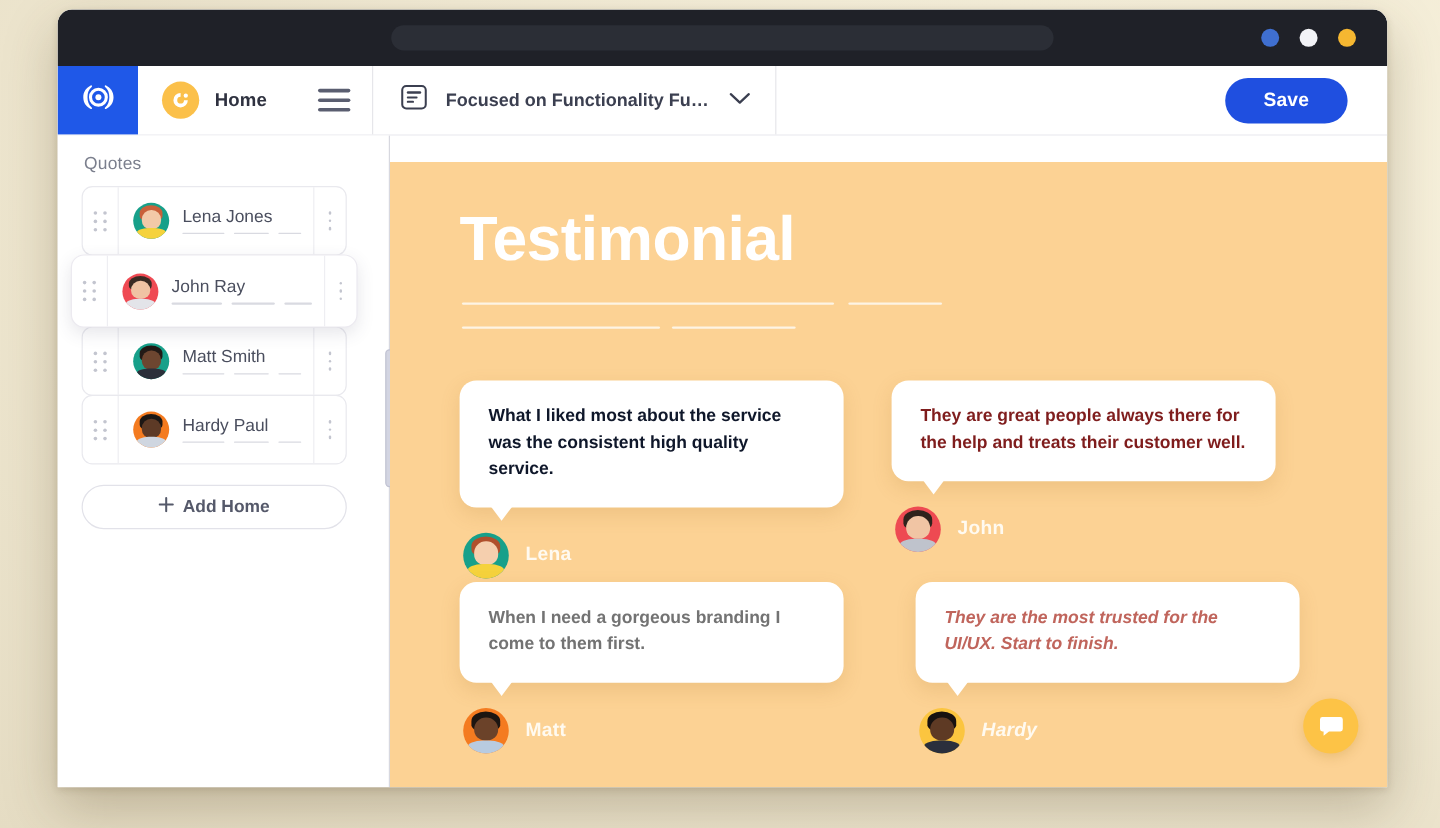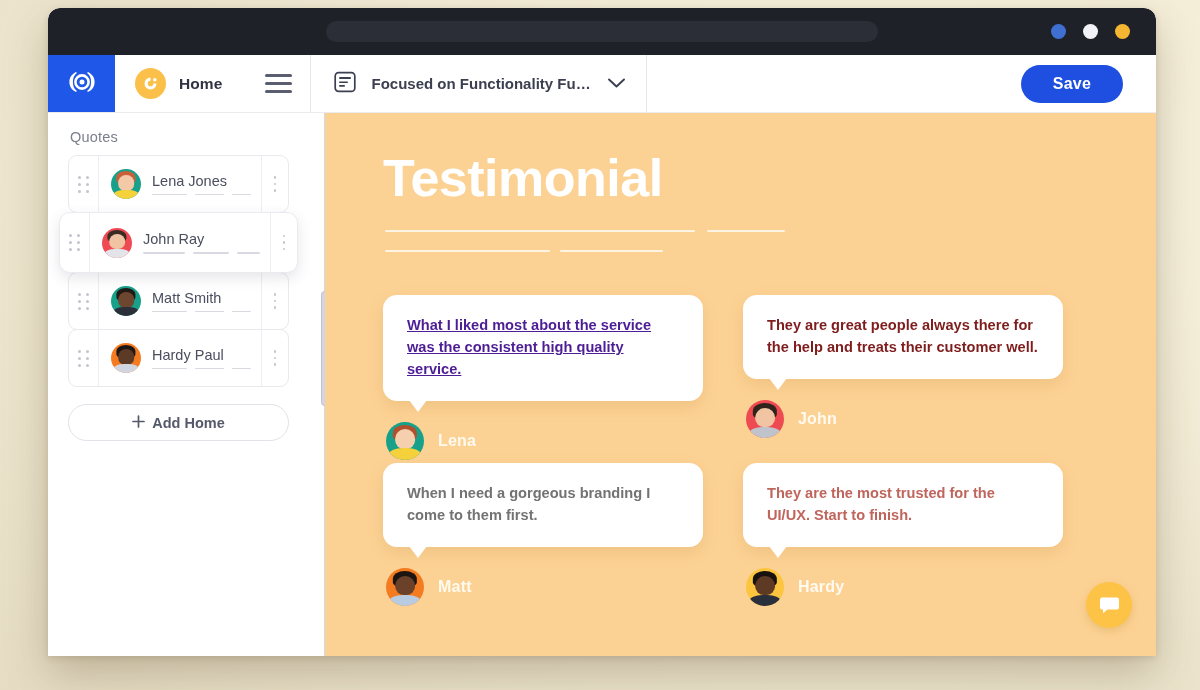--- a/index.html
+++ b/index.html
@@ -612,37 +612,37 @@
           </svg>
         </span>
         <span>Add Home</span>
       </button>
 
       <div id="sb-track">
         <div id="sb-thumb"></div>
       </div>
     </aside>
 
-    <main id="canvas" style="background: rgb(252, 210, 148);">
+    <main id="canvas" style="background: rgb(252, 210, 148); margin-top: 22px;">
 
       <h1 id="hero-title">Testimonial</h1>
 
       <div class="hero-lines" id="hl-row1">
         <b></b>
           <b></b>
       </div>
       <div class="hero-lines" id="hl-row2">
         <b></b>
           <b></b>
       </div>
 
       <div id="cards">
           <div class="tcard-wrap" style="left: 58px; top: 182px;">
             <div class="bubble">
-              <p style="color: #4c1d95; text-decoration: underline;">What  I liked most about the service was the consistent high quality service.</p>
+              <p style="color: #0f172a;">What  I liked most about the service was the consistent high quality service.</p>
             </div>
             <div class="author">
               <div class="a-avatar" style="background:#17a08a">
                 <div class="face">
                   <div class="hair" style="background:#b0502c"></div>
                   <div class="head" style="background:#f5cfae"></div>
                   <div class="body" style="background:#f5d23c"></div>
                 </div>
               </div>
               <div class="a-name">Lena</div>
@@ -671,21 +671,21 @@
               <div class="a-avatar" style="background:#f47b20">
                 <div class="face">
                   <div class="hair" style="background:#1c1511"></div>
                   <div class="head" style="background:#6b4229"></div>
                   <div class="body" style="background:#b8cbe0"></div>
                 </div>
               </div>
               <div class="a-name">Matt</div>
             </div>
           </div>
-          <div class="tcard-wrap" style="left: 418px; top: 350px;">
+          <div class="tcard-wrap" style="left: 438px; top: 350px; font-style: italic;">
             <div class="bubble">
               <p style="color: rgb(192, 101, 92);">They are the most trusted for the UI/UX. Start to finish.</p>
             </div>
             <div class="author">
               <div class="a-avatar" style="background:#fbc53f">
                 <div class="face">
                   <div class="hair" style="background:#171210"></div>
                   <div class="head" style="background:#5e3a24"></div>
                   <div class="body" style="background:#2a2f3c"></div>
                 </div>

